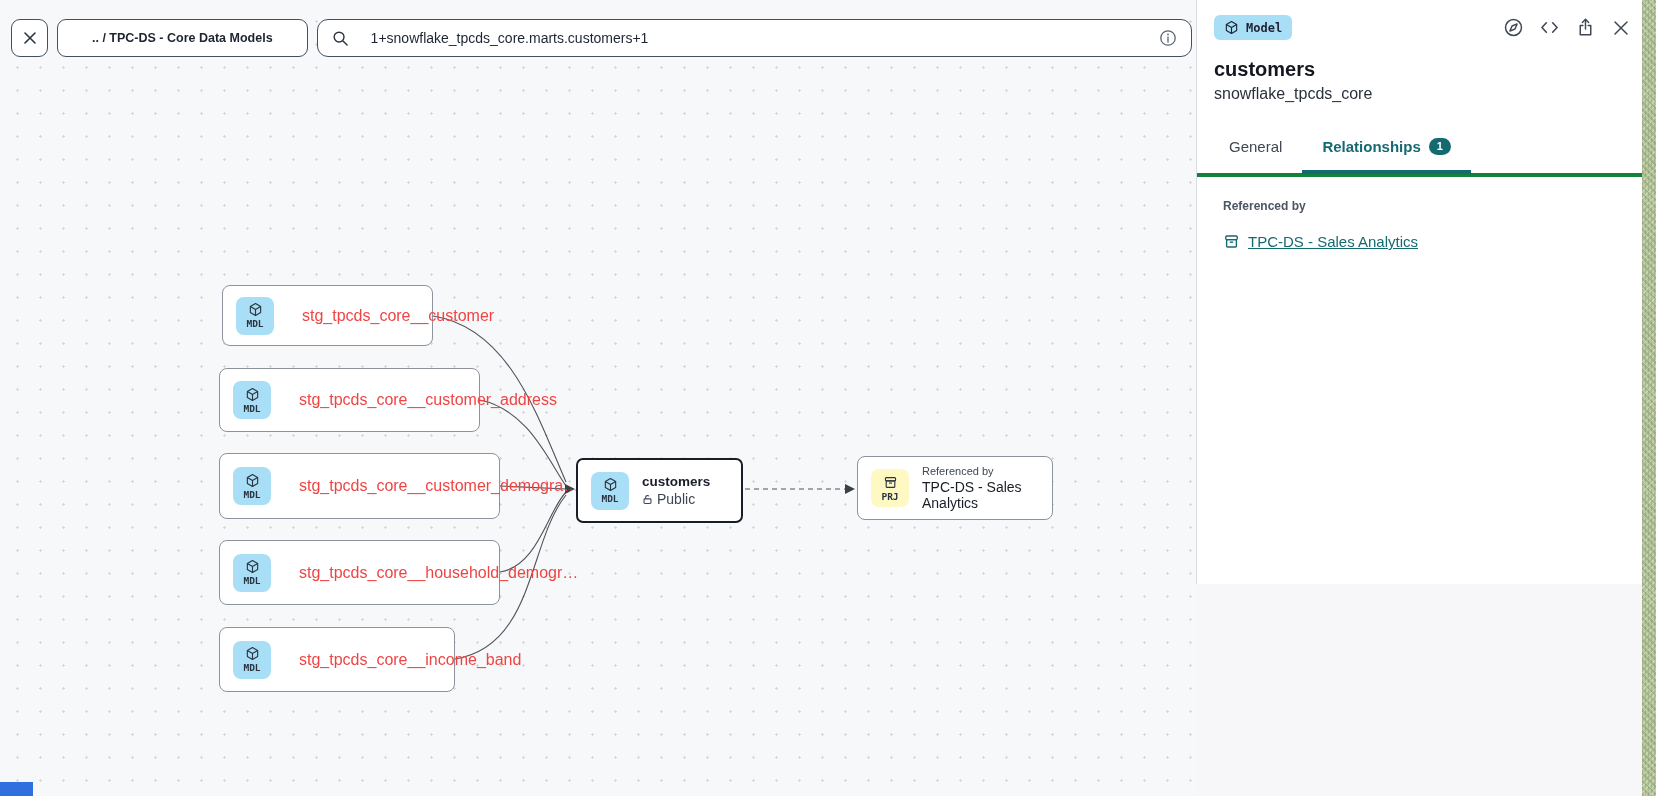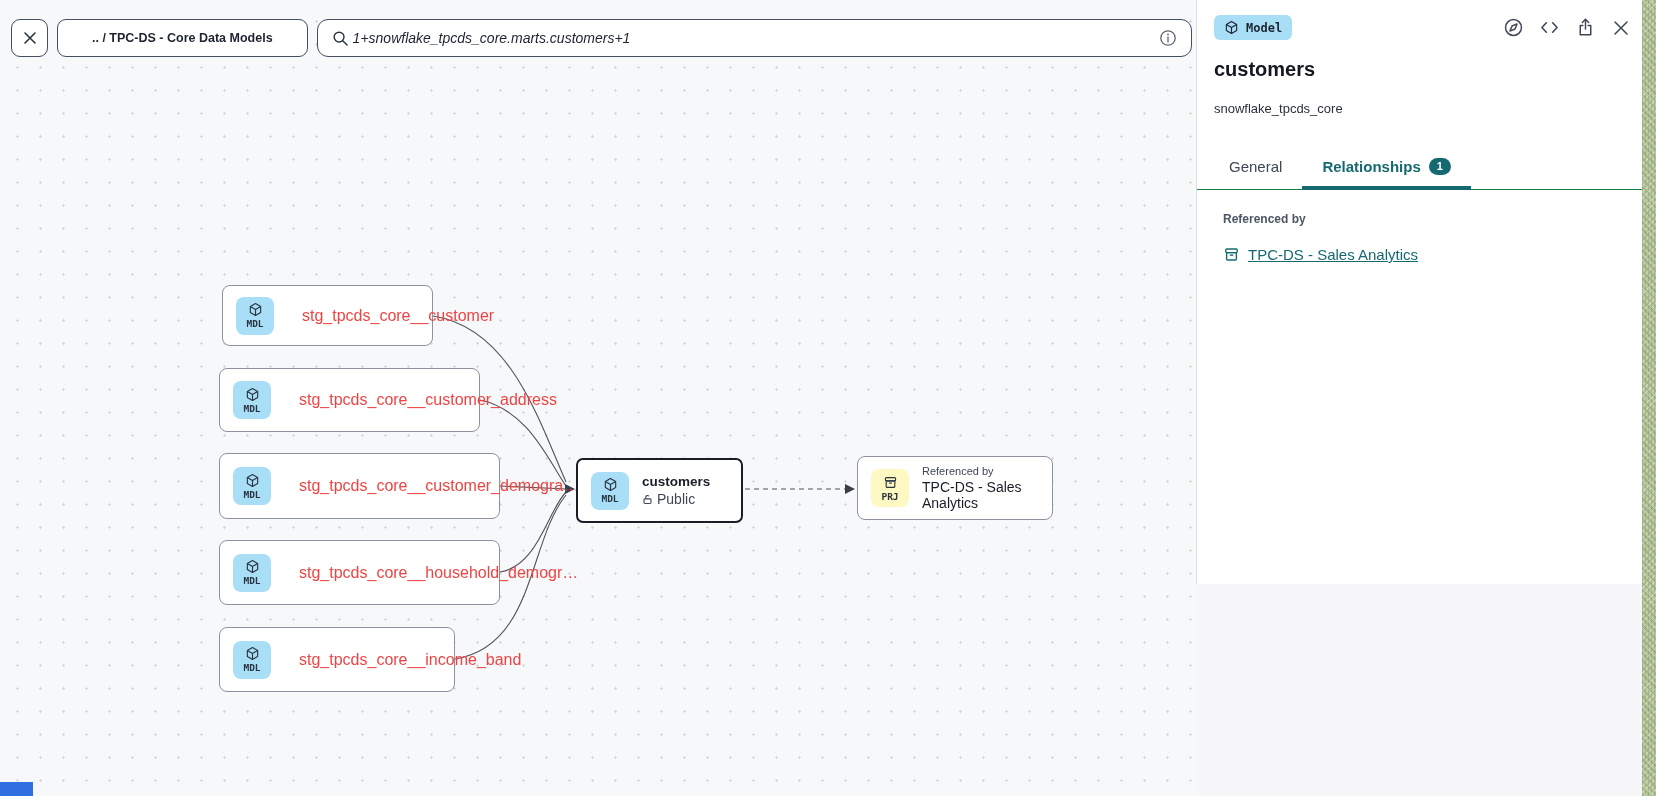--- a/index.html
+++ b/index.html
@@ -15,21 +15,21 @@
 
   
   .topbar { position:absolute; left:11px; top:19px; display:flex; gap:9px; align-items:stretch; }
   .tb-btn { background:#fff; border:1.5px solid #434e61; border-radius:9px;
     display:flex; align-items:center; justify-content:center; cursor:pointer; }
   .close-btn { width:37px; height:38px; }
   .crumb-btn { height:38px; padding:0 34px; font-size:12.5px; color:#1d2430; font-weight:600; white-space:nowrap; }
   .search-wrap { position:relative; width:875px; height:38px; background:#fff;
     border:1.5px solid #434e61; border-radius:11px; display:flex; align-items:center; padding:0 14px; }
   .search-wrap input { border:none; outline:none; flex:1; font-size:14px; color:#1d2430;
-    font-family:"Liberation Sans", sans-serif; background:transparent; margin-left:4px;font-style:italic; }
+    font-family:"Liberation Sans", sans-serif; background:transparent; margin-left:22px; }
   .refresh-btn { width:39px; height:38px; }
   .icon { display:inline-flex; align-items:center; justify-content:center; }
   svg { display:block; }
 
   
   .gnode { position:absolute; background:#fff; border:1px solid #8e929c; border-radius:8px;
     display:flex; align-items:center; padding:0 13px; cursor:pointer; }
   .n1 { left:222px; top:285px; width:211px; height:61px; }
   .n2 { left:219px; top:368px; width:261px; height:64px; }
   .n3 { left:219px; top:453px; width:281px; height:66px; }
@@ -57,23 +57,23 @@
   
   .panel { position:absolute; left:1196px; top:0; width:446px; height:584px; background:#fff;
     border-left:1px solid #dcdce1; }
   .panel-head { display:flex; align-items:center; justify-content:space-between; padding:15px 10px 10px 17px; }
   .model-chip { display:inline-flex; align-items:center; gap:7px; background:#a9def7; color:#1d2430;
     border-radius:6px; padding:5px 10px; font-family:"DejaVu Sans Mono", monospace; font-size:12px; font-weight:600; }
   .head-icons { display:flex; align-items:center; gap:14px; color:#3f4754; }
   .head-icons .icon { width:22px; height:22px; cursor:pointer; }
   .title-block { padding:8px 17px 0 17px; }
   .panel-title { font-size:20px; font-weight:700; color:#14181f; }
-  .panel-sub { margin-top:20px; font-size:13px; color:#2b313c; }
-  .tabs { position:relative; margin-top:30px; display:flex; align-items:flex-end;
-    border-bottom:1px solid #15803d; padding-left:12px; height:44px; }
+  .panel-sub { margin-top:4px; font-size:16px; color:#2b313c; }
+  .tabs { position:relative; margin-top:30px; display:flex; 
+    border-bottom:4px solid #15803d; padding-left:12px; height:44px; }
   .tab { padding:0 20px 14px 20px; font-size:15px; color:#3f4754; cursor:pointer; display:flex; align-items:center; gap:8px; }
   .tab.active { color:#156970; font-weight:700; position:relative; }
   .tab.active::after { content:""; position:absolute; left:0; right:0; bottom:-1px; height:4px; background:#156970; }
   .count-badge { background:#156970; color:#fff; font-size:11px; font-weight:700;
     border-radius:9px; padding:2px 8px; line-height:13px; }
   .section { padding:22px 17px 0 26px; }
   .section-label { font-size:12px; font-weight:700; color:#4b5563; }
   .ref-row { margin-top:20px; display:flex; align-items:center; gap:8px; }
   .ref-link { font-size:15px; color:#156970; text-decoration:underline; cursor:pointer; }
 

